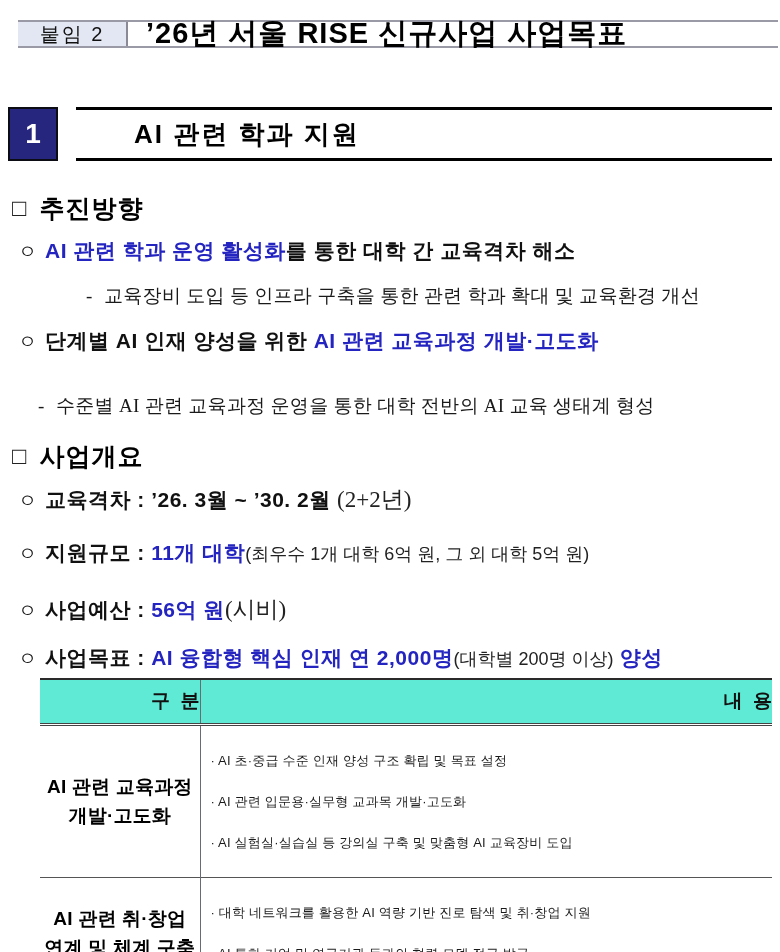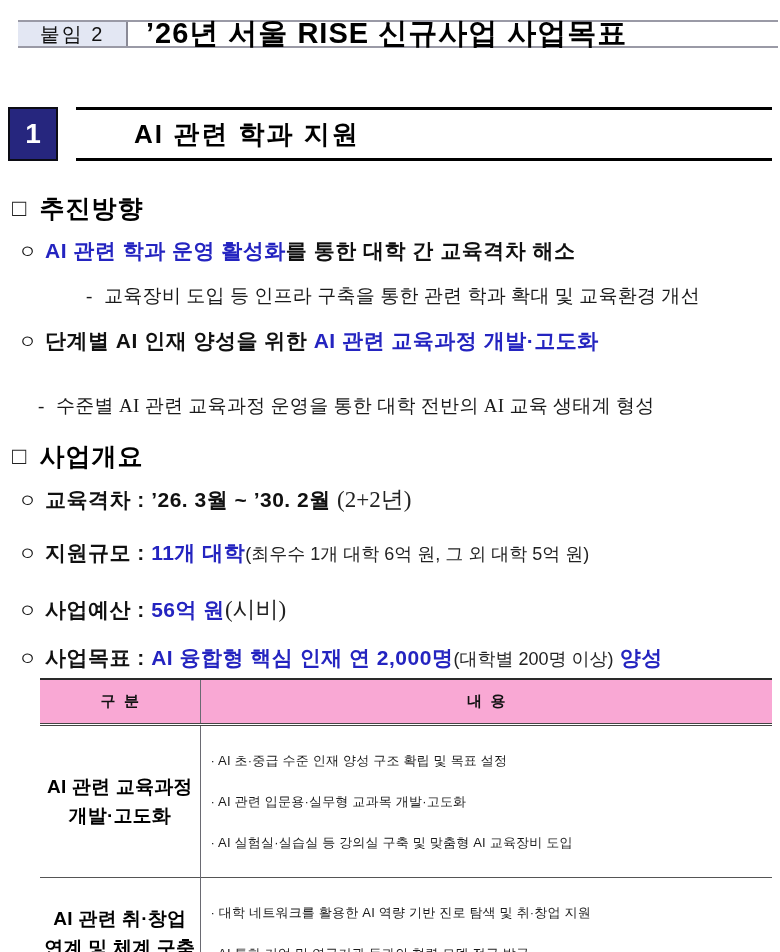--- a/index.html
+++ b/index.html
@@ -64,22 +64,22 @@
   .paren-serif { font-family:"Liberation Serif","DejaVu Serif",serif; font-weight:normal; font-size:23px; letter-spacing:0; color:#222; }
 
   
   .info-table {
     position:absolute; left:40px; top:678px; width:732px;
     border-collapse:collapse; table-layout:fixed;
     border-top:2px solid #2a2a2a; border-bottom:3px solid #111;
   }
   .info-table col.c1 { width:160px; }
   .info-table th {
-    background:#f9a8d4; height:45px; font-size:15px; font-weight:bold;
-    color:#111; white-space:pre; text-align:center; vertical-align:middle;
+    background:#5eead4; height:45px; font-size:19px; font-weight:bold;
+    color:#111; white-space:pre; text-align:right; vertical-align:middle;
     border-bottom:3px double #444;
   }
   .info-table th:first-child, .info-table td:first-child { border-right:1.5px solid #6a6a72; }
   .info-table tbody tr + tr td { border-top:1px solid #555; }
   .info-table td { vertical-align:middle; }
   .info-table td.cat {
     text-align:center; font-size:19px; font-weight:bold; color:#000;
     line-height:29px; letter-spacing:0.2px;margin-left:32px;
   }
   .info-table td.content { padding:14px 0 14px 10px; }

